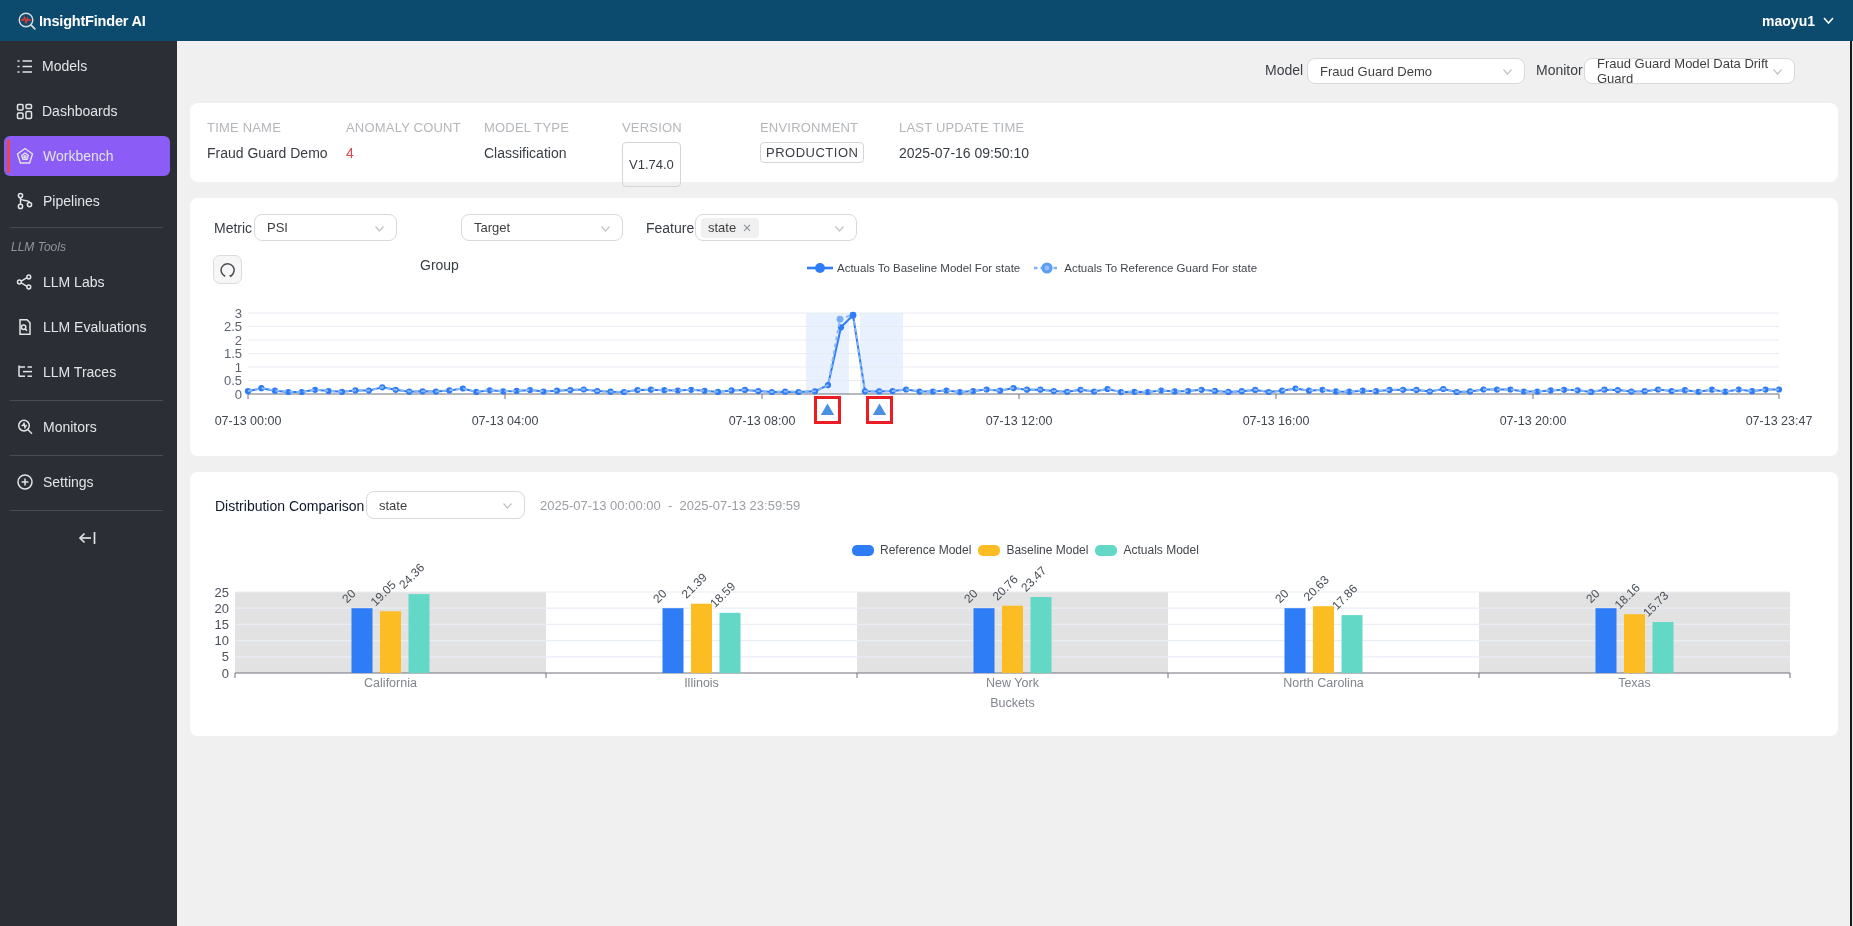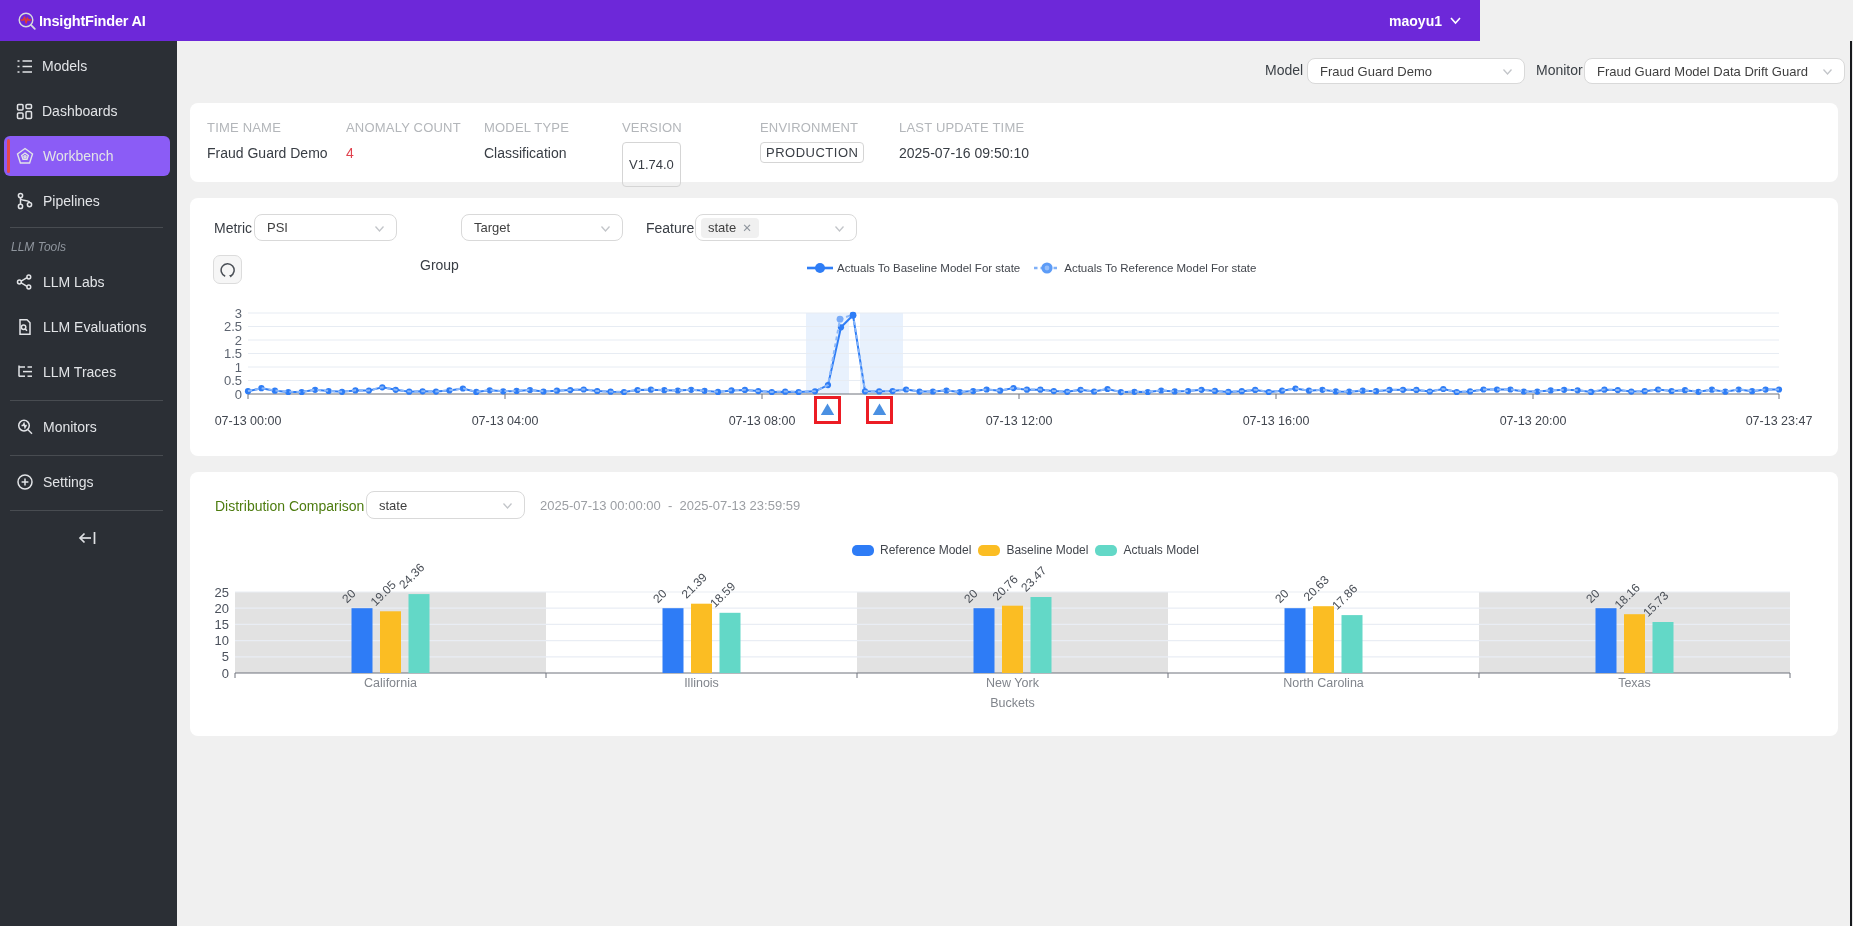--- a/index.html
+++ b/index.html
@@ -1,21 +1,21 @@
 <!DOCTYPE html>
 <html><head>
 <meta charset="utf-8">
 <style>
 * { margin:0; padding:0; box-sizing:border-box; }
 html,body { width:1853px; height:926px; overflow:hidden; background:#f0f0f0;
   font-family:"Liberation Sans", sans-serif; }
 .abs { position:absolute; }
 
 
-#hdr { position:fixed; left:0; top:0; width:1480px; height:41px; background:#6d28d9; z-index:50;
+#hdr { position:fixed; left:0; top:0; width:1853px; height:41px; background:#0c4a6e; z-index:50;
   display:flex; }
 #logo { display:flex; align-items:center; gap:1px; padding-left:14px; }
 #logo span { color:#fff; font-size:14.5px; font-weight:700; letter-spacing:-.2px; }
 #user { position:absolute; right:18px; top:0; height:41px; display:flex; align-items:center; gap:7px;
   color:#fff; font-size:14px; font-weight:700; }
 
 
 #side { position:fixed; left:0; top:41px; width:177px; height:885px; background:#2b2f35; z-index:40; }
 .mi { position:absolute; left:4px; width:166px; height:40px; border-radius:6px;
   display:flex; align-items:center; color:#e2e4e7; font-size:14px; }
@@ -152,21 +152,21 @@
 <div id="content">
 
   <div class="lbl" style="left:1088px;top:21px;">Model</div>
   <div class="selbox" style="left:1130px;top:17px;width:218px;height:26px;">
     <span style="margin-left:12px;">Fraud Guard Demo</span>
     <svg class="chev" width="11" height="11" viewBox="0 0 11 11">
         <polyline points="1.5,3.5 5.5,8 9.5,3.5" fill="none" stroke="#c2c5c9" stroke-width="1.3"></polyline>
       </svg>
   </div>
   <div class="lbl" style="left:1359px;top:21px;">Monitor</div>
-  <div class="selbox" style="left:1407px;top:17px;width:261px;height:26px;text-align:center;">
+  <div class="selbox" style="left:1407px;top:17px;width:211px;height:26px;">
     <span style="margin-left:12px;">Fraud Guard Model Data Drift Guard</span>
     <svg class="chev" width="11" height="11" viewBox="0 0 11 11">
         <polyline points="1.5,3.5 5.5,8 9.5,3.5" fill="none" stroke="#c2c5c9" stroke-width="1.3"></polyline>
       </svg>
   </div>
 
   <div class="card" style="top:62px;height:79px;">
     <div class="abs glbl" style="left:17px;top:17px;">TIME NAME</div>
     <div class="abs gval" style="left:17px;top:42px;">Fraud Guard Demo</div>
     <div class="abs glbl" style="left:156px;top:17px;">ANOMALY COUNT</div>
@@ -215,21 +215,21 @@
       <svg width="26" height="12" viewBox="0 0 26 12">
           <line x1="0" y1="6" x2="26" y2="6" stroke="#2e7df6" stroke-width="2.6"></line>
           <circle cx="13" cy="6" r="5" fill="#2e7df6"></circle>
         </svg>
       <span style="margin-left:4px;">Actuals To Baseline Model For state</span>
       <svg style="margin-left:14px" width="26" height="14" viewBox="0 0 26 14">
           <line x1="0" y1="7" x2="26" y2="7" stroke="#7fb0f8" stroke-width="2.4" stroke-dasharray="3.5 3"></line>
           <circle cx="13" cy="7" r="5.6" fill="#5d9cf7"></circle>
           <circle cx="13" cy="7" r="2.4" fill="#fff" opacity=".35"></circle>
         </svg>
-      <span style="margin-left:4px;">Actuals To Reference Model For state</span>
+      <span style="margin-left:4px;">Actuals To Reference Guard For state</span>
     </div>
     <svg class="abs" style="left:0;top:0" width="1648" height="258" viewBox="0 0 1648 258">
 <rect x="616" y="115" width="43" height="81" fill="#e8f1fd"></rect>
 <rect x="670" y="115" width="43" height="81" fill="#e8f1fd"></rect>
 <g stroke="#e7ecf3" stroke-width="1">
           <line x1="58.0" y1="182.5" x2="1589.0" y2="182.5"></line>
           <line x1="58.0" y1="169.0" x2="1589.0" y2="169.0"></line>
           <line x1="58.0" y1="155.5" x2="1589.0" y2="155.5"></line>
           <line x1="58.0" y1="142.0" x2="1589.0" y2="142.0"></line>
           <line x1="58.0" y1="128.5" x2="1589.0" y2="128.5"></line>
@@ -387,21 +387,21 @@
 <g>
  <rect x="625.5" y="199.5" width="24" height="25" fill="#fff" stroke="#ec1c24" stroke-width="3"></rect>
  <polygon points="637.5,205.5 644.2,217 630.8,217" fill="#4a90e2"></polygon>
  <rect x="677.5" y="199.5" width="24" height="25" fill="#fff" stroke="#ec1c24" stroke-width="3"></rect>
  <polygon points="689.5,205.5 696.2,217 682.8,217" fill="#4a90e2"></polygon>
 </g>
 </svg>
   </div>
 
   <div class="card" style="top:431px;height:264px;">
-    <div class="abs" style="left:25px;top:26px;font-size:14px;color:#4d7c0f;">Distribution Comparison</div>
+    <div class="abs" style="left:25px;top:26px;font-size:14px;color:#0f172a;">Distribution Comparison</div>
     <div class="selbox" style="left:176px;top:19px;width:159px;height:28px;">
       <span style="margin-left:12px;">state</span>
       <svg class="chev" width="11" height="11" viewBox="0 0 11 11">
           <polyline points="1.5,3.5 5.5,8 9.5,3.5" fill="none" stroke="#c2c5c9" stroke-width="1.3"></polyline>
         </svg>
     </div>
     <div class="abs" style="left:350px;top:26px;font-size:13px;color:#9b9ea3;">2025-07-13 00:00:00&nbsp;&nbsp;-&nbsp;&nbsp;2025-07-13 23:59:59</div>
 
     <div class="abs" style="left:662px;top:71px;display:flex;align-items:center;font-size:12px;color:#42464d;">
       <div style="width:22px;height:11px;border-radius:5px;background:#2e7cf6;"></div>

